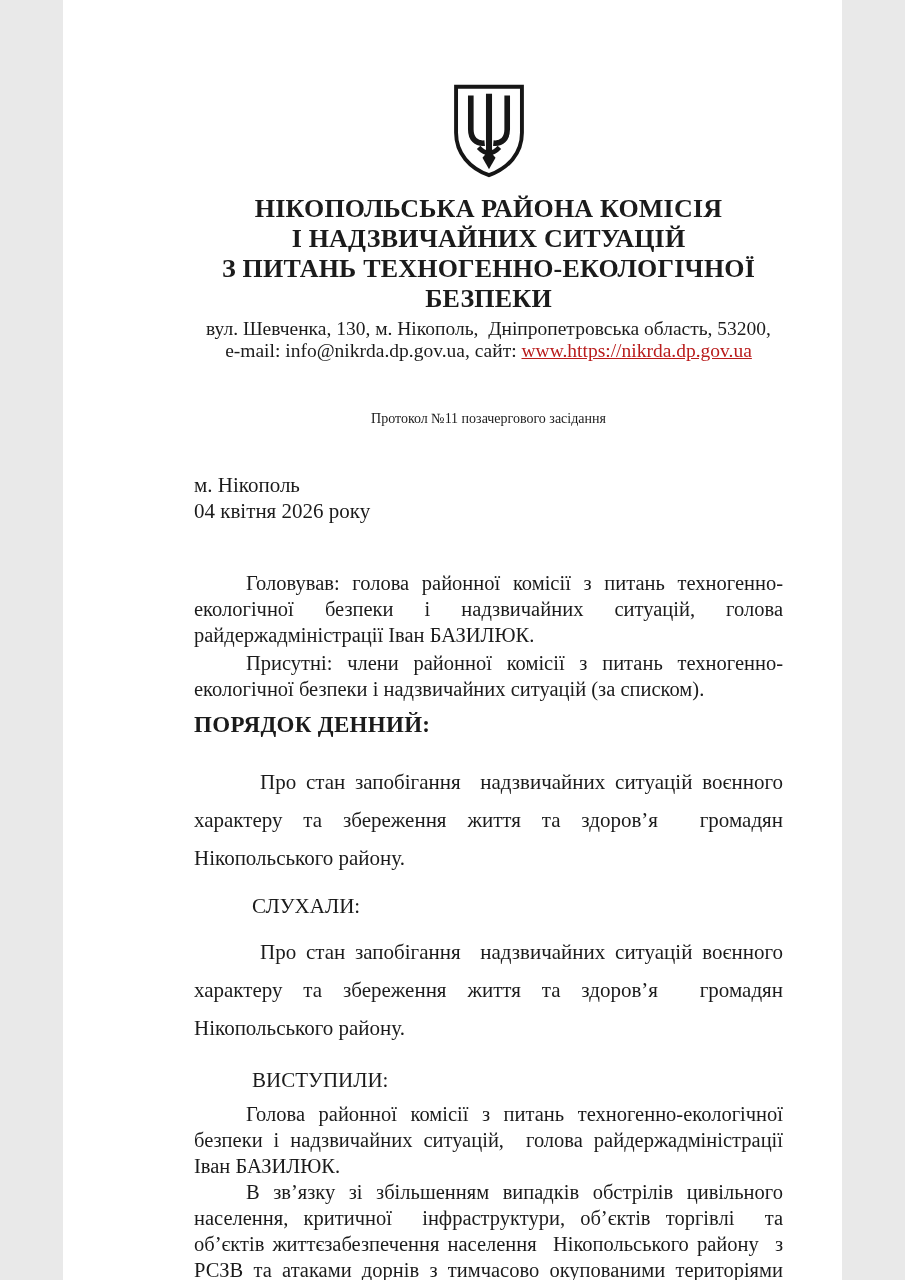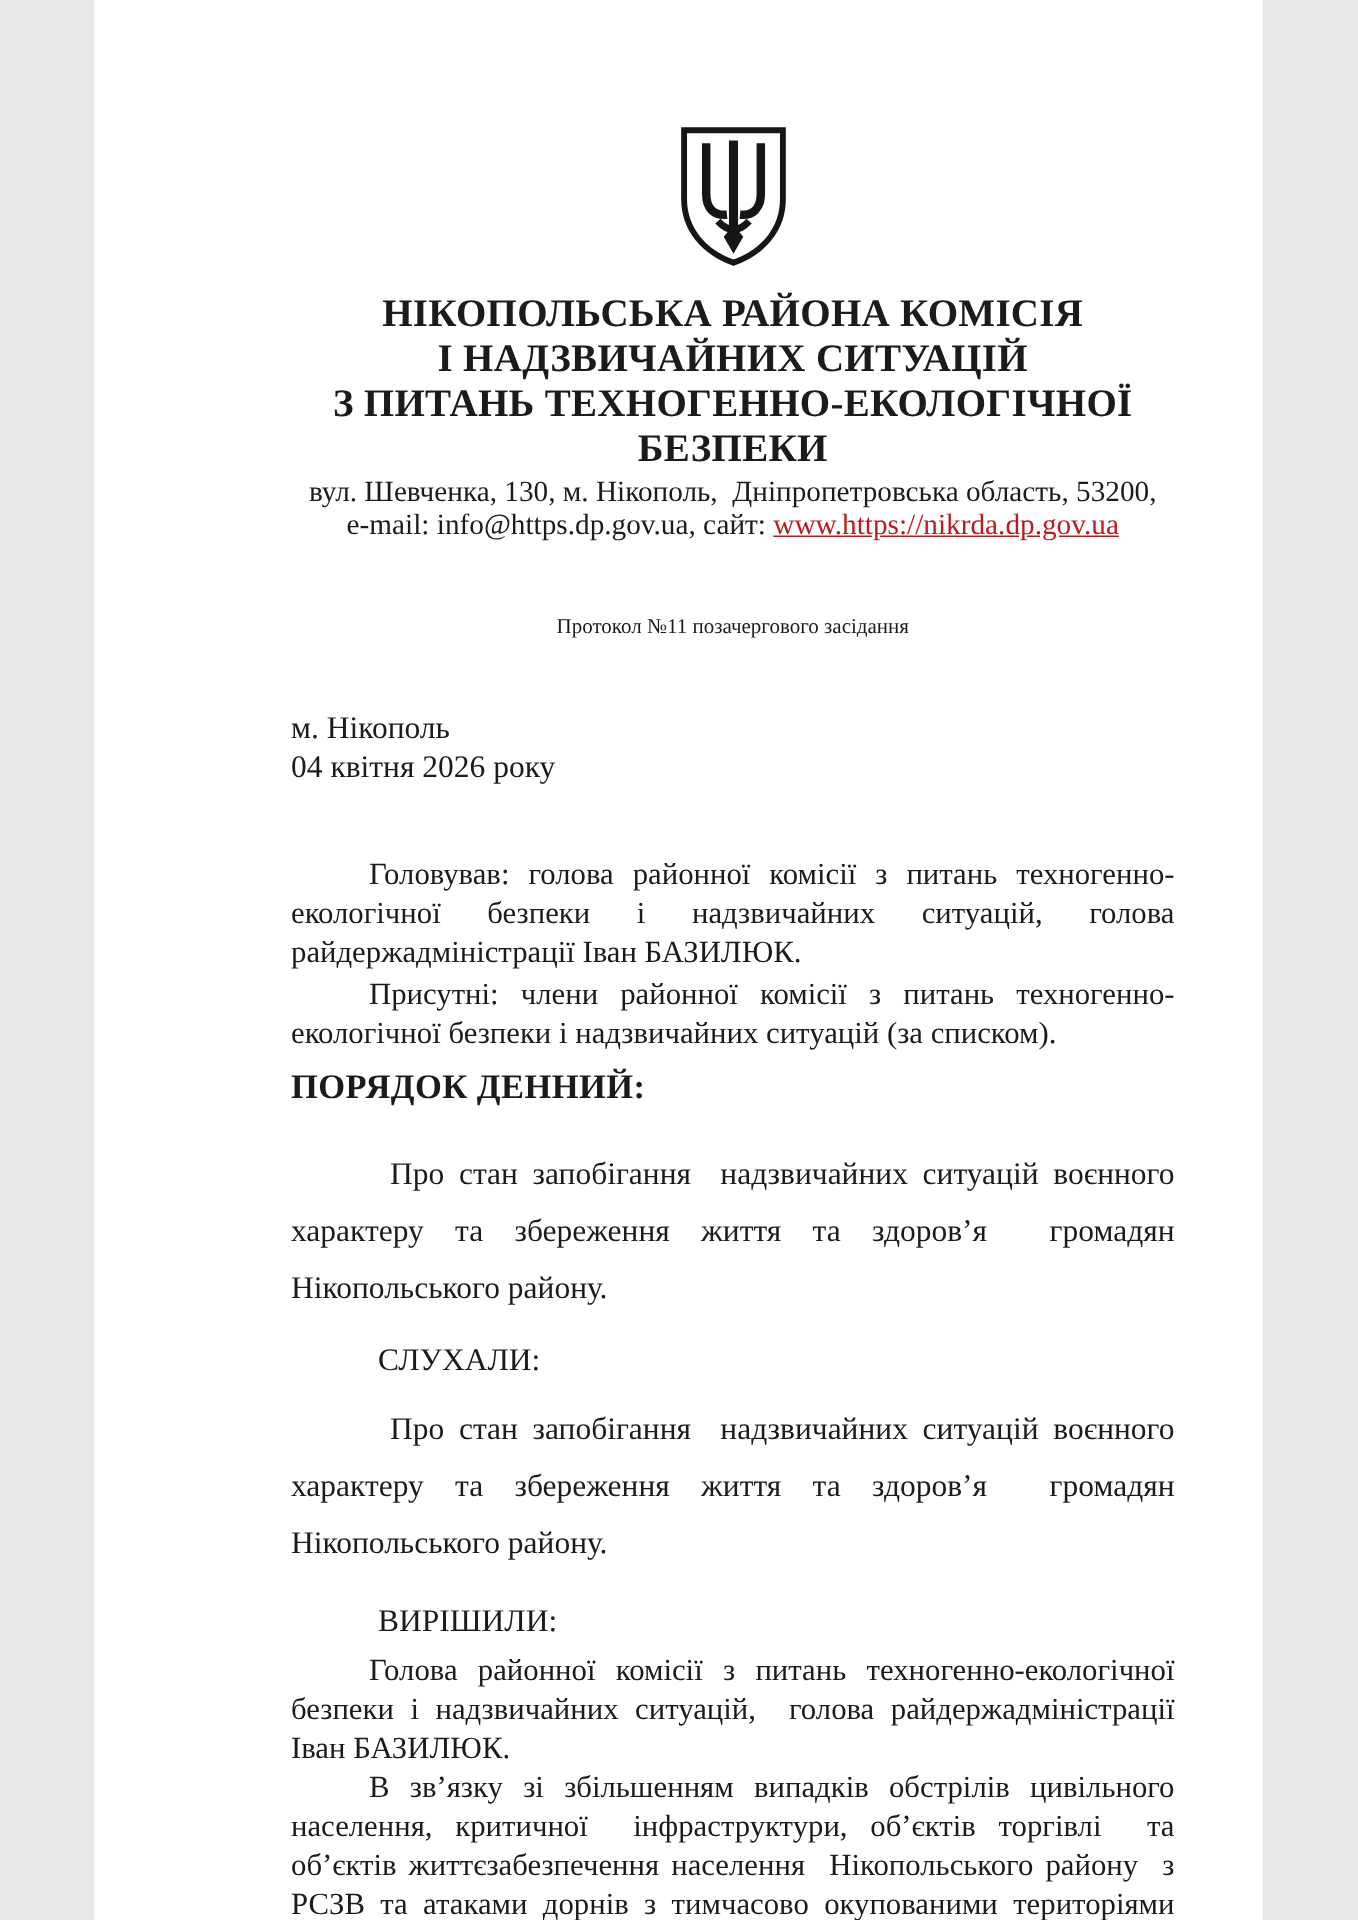--- a/index.html
+++ b/index.html
@@ -124,38 +124,38 @@
     </div>
 
     <div class="org-header">
       <div class="org-line">НІКОПОЛЬСЬКА РАЙОНА КОМІСІЯ</div>
       <div class="org-line">І НАДЗВИЧАЙНИХ СИТУАЦІЙ</div>
       <div class="org-line">З ПИТАНЬ ТЕХНОГЕННО-ЕКОЛОГІЧНОЇ БЕЗПЕКИ</div>
     </div>
 
     <div class="address-line">вул. Шевченка, 130, м. Нікополь,  Дніпропетровська область, 53200,</div>
 
-    <div class="contacts-line"><span>e-mail: info@https.dp.gov.ua, сайт: </span><a class="site-link">www.https://nikrda.dp.gov.ua</a></div>
+    <div class="contacts-line"><span>e-mail: info@nikrda.dp.gov.ua, сайт: </span><a class="site-link">www.https://nikrda.dp.gov.ua</a></div>
 
     <div class="doc-title">Протокол №11 позачергового засідання</div>
 
     <div class="meta-row">
       <span>м. Нікополь</span>
       <span>04 квітня 2026 року</span>
     </div>
 
     <p class="para first">Головував: голова районної комісії з питань техногенно-екологічної безпеки і надзвичайних ситуацій, голова райдержадміністрації Іван БАЗИЛЮК.</p>
     <p class="para follow">Присутні: члени районної комісії з питань техногенно-екологічної безпеки і надзвичайних ситуацій (за списком).</p>
 
     <h2 class="agenda-heading">ПОРЯДОК ДЕННИЙ:</h2>
     <p class="item-para">Про стан запобігання  надзвичайних ситуацій воєнного характеру та збереження життя та здоров’я  громадян  Нікопольського району.</p>
 
     <h3 class="sub-heading heard">СЛУХАЛИ:</h3>
     <p class="item-para heard-item">Про стан запобігання  надзвичайних ситуацій воєнного характеру та збереження життя та здоров’я  громадян  Нікопольського району.</p>
 
-    <h3 class="sub-heading spoke">ВИРІШИЛИ:</h3>
+    <h3 class="sub-heading spoke">ВИСТУПИЛИ:</h3>
     <p class="para spoke-p1">Голова районної комісії з питань техногенно-екологічної безпеки і надзвичайних ситуацій,  голова райдержадміністрації  Іван БАЗИЛЮК.</p>
     <p class="para spoke-p2">В зв’язку зі збільшенням випадків обстрілів цивільного населення, критичної  інфраструктури, об’єктів торгівлі  та об’єктів життєзабезпечення населення  Нікопольського району  з РСЗВ та атаками дорнів з тимчасово окупованими територіями  Запорізької області  військами рф</p>
 
     <h3 class="sub-heading resolved">ВИРІШИЛИ:</h3>
 
   </div>
 </div>
 
 </body></html>

